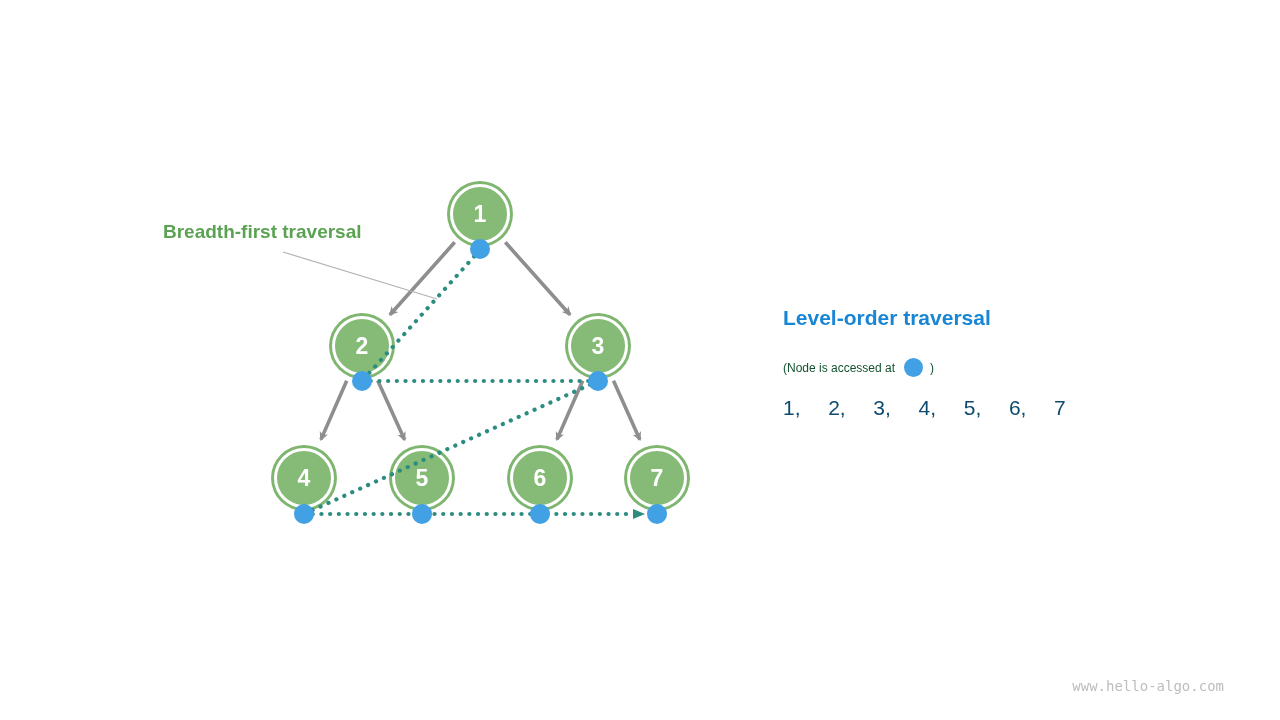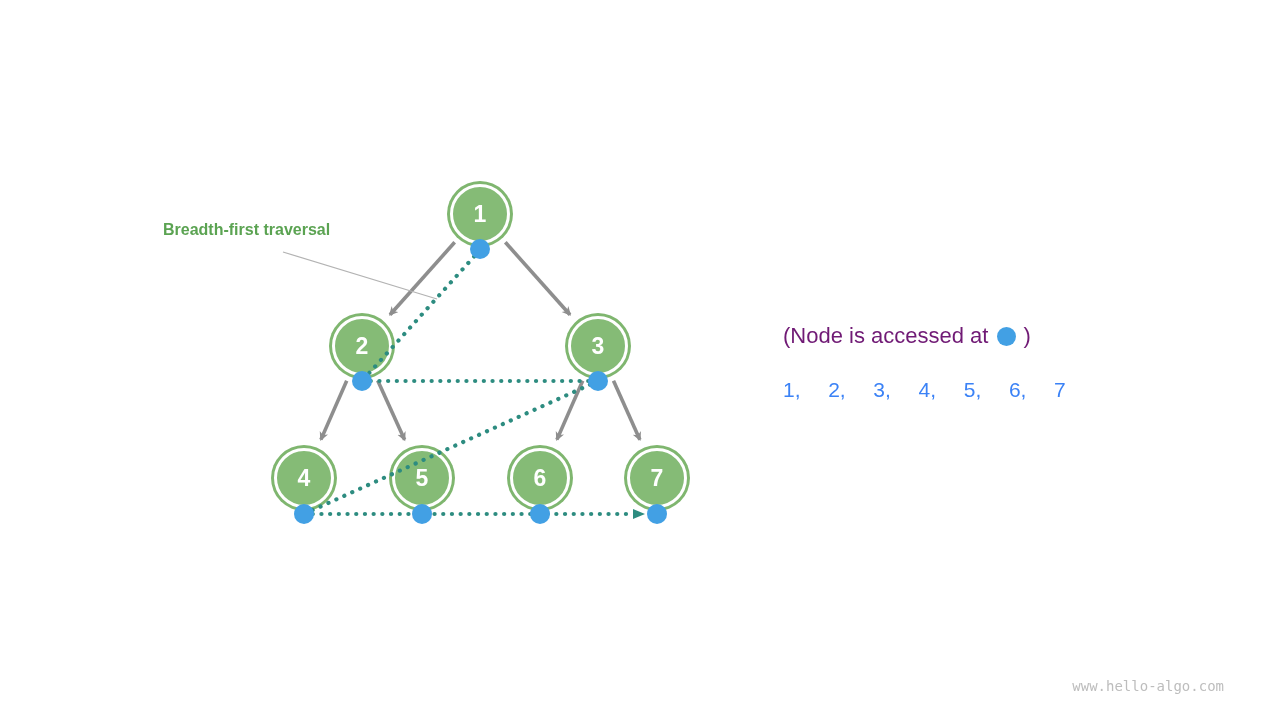--- a/index.html
+++ b/index.html
@@ -65,58 +65,58 @@
   .access-dot.d4 { left: 294px; top: 504px; }
   .access-dot.d5 { left: 412px; top: 504px; }
   .access-dot.d6 { left: 530px; top: 504px; }
   .access-dot.d7 { left: 647px; top: 504px; }
 
   
   .bft-label {
     position: absolute;
     left: 163px;
     top: 221px;
-    font-size: 16px;
+    font-size: 19px;
     font-weight: bold;
     color: #5BA352;
     z-index: 4;
     white-space: nowrap;
   }
   .right-panel {
     position: absolute;
     left: 783px;
     top: 306px;
     z-index: 4;
   }
   .panel-title {
     font-size: 21px;
     font-weight: bold;
     color: #1886D4;
     white-space: nowrap;
   }
   .panel-note {
-    margin-top: 17px;
-    font-size: 22px;
-    color: #701a75;
+    margin-top: 28px;
+    font-size: 12px;
+    color: #14532d;
     white-space: nowrap;
     display: flex;
     align-items: center;
   }
   .inline-dot {
     display: inline-block;
     width: 19px;
     height: 19px;
     border-radius: 50%;
     background: #42A0E4;
     margin: 0 7px 0 9px;
   }
   .panel-sequence {
-    margin-top: 29px;
+    margin-top: 19px;
     font-size: 21px;
-    color: #3b82f6;
+    color: #0c4a6e;
     white-space: pre;
     word-spacing: 8px;
   }
   .watermark {
     position: absolute;
     right: 56px;
     top: 678px;
     font-family: "DejaVu Sans Mono", "Liberation Mono", monospace;
     font-size: 14px;
     color: #BDBDBD;
@@ -180,20 +180,21 @@
   <div class="access-dot d2"></div>
   <div class="access-dot d3"></div>
   <div class="access-dot d4"></div>
   <div class="access-dot d5"></div>
   <div class="access-dot d6"></div>
   <div class="access-dot d7"></div>
 
   <div class="bft-label">Breadth-first traversal</div>
 
   <div class="right-panel">
+    <div class="panel-title">Level-order traversal</div>
     <div class="panel-note">
       <span>(Node is accessed at</span>
       <span class="inline-dot"></span>
       <span>)</span>
     </div>
     <div class="panel-sequence">1,  2,  3,  4,  5,  6,  7</div>
   </div>
 
   <div class="watermark">www.hello-algo.com</div>
 

